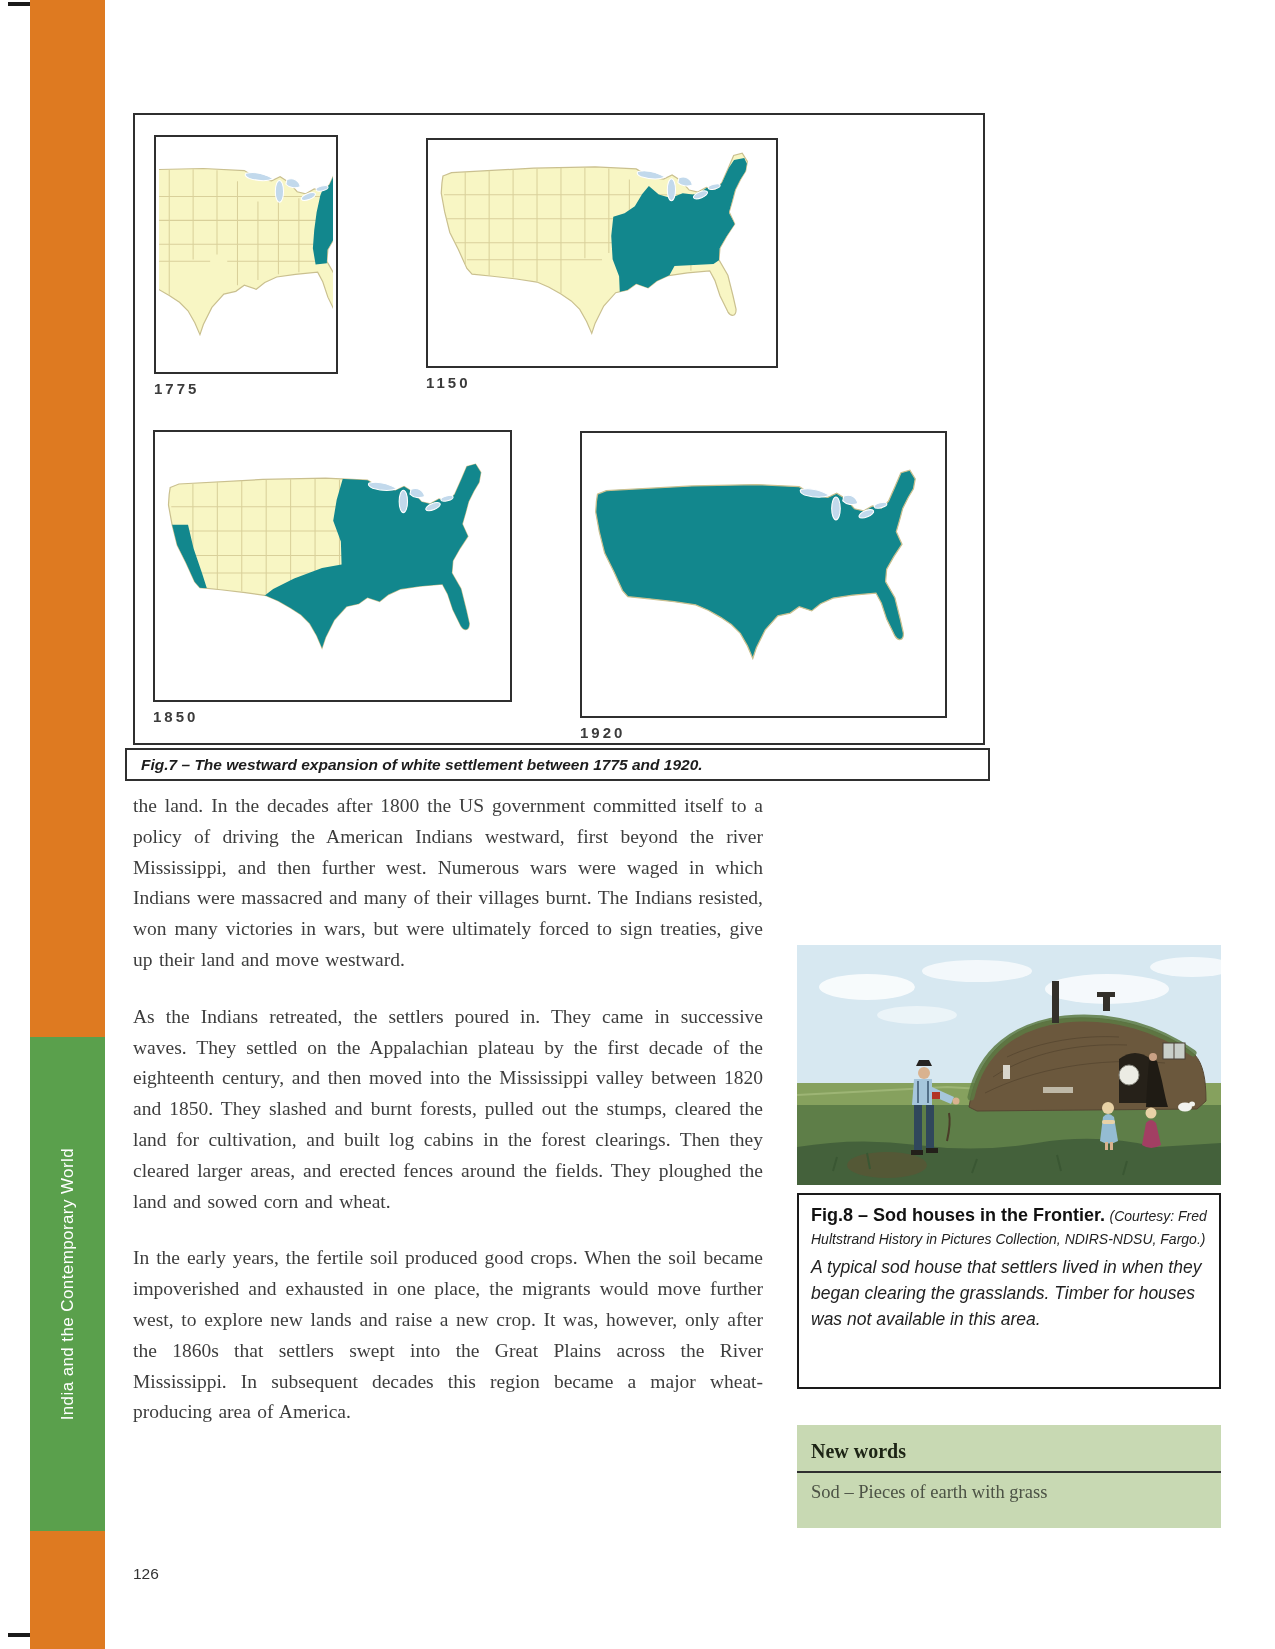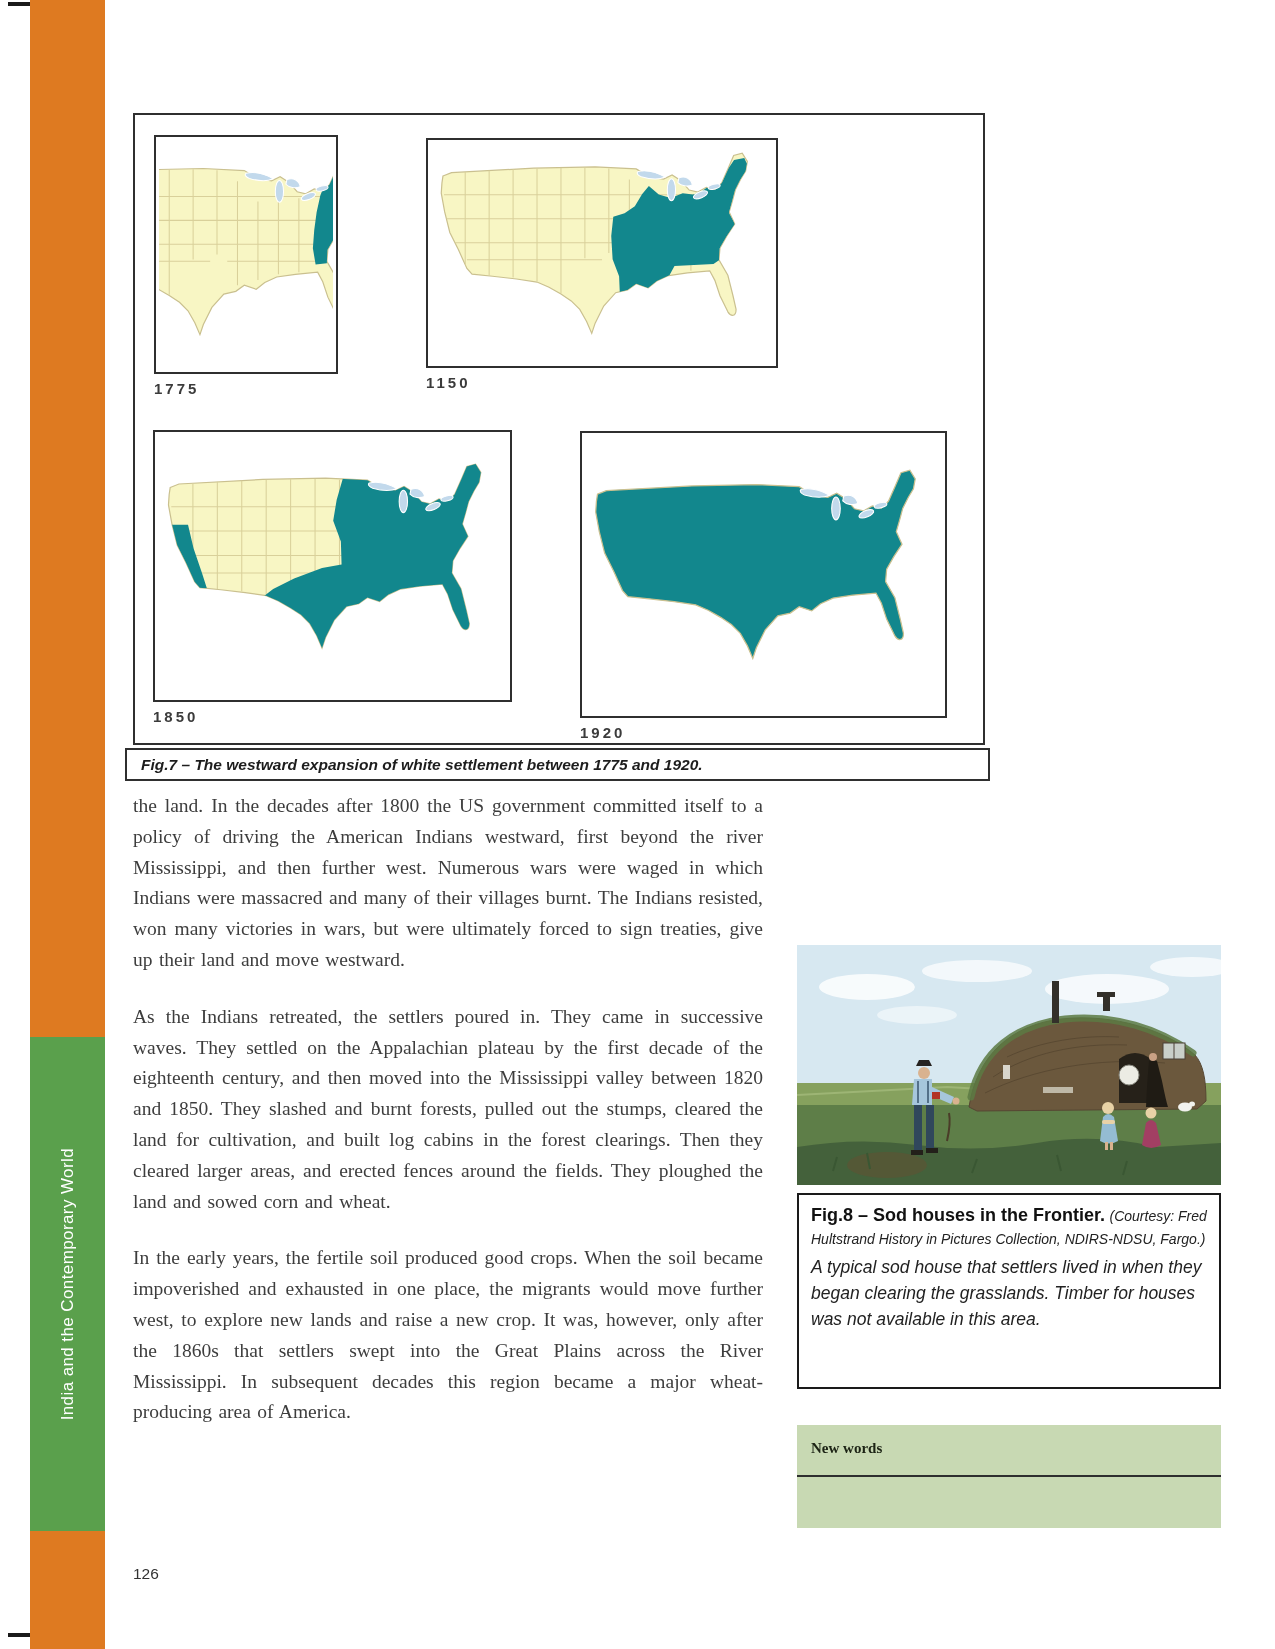--- a/index.html
+++ b/index.html
@@ -52,22 +52,22 @@
   .fig8-caption{position:absolute;left:797px;top:1193px;width:424px;height:196px;
         border:2px solid #1a1a1a;background:#fff;padding:9px 12px;}
   .f8-head{margin:0;line-height:1.32;}
   .f8-title{font-weight:bold;font-size:18px;color:#111;text-align:center;}
   .f8-courtesy{font-style:italic;font-size:14px;color:#222;}
   .f8-desc{margin:5px 0 0;font-style:italic;font-size:17.5px;line-height:1.5;color:#222;}
 
   
   .new-words{position:absolute;left:797px;top:1425px;width:424px;height:103px;
         background:var(--new_words_bg,#c8d9b3);}
-  .nw-title{font-family:"Liberation Serif",serif;font-weight:bold;font-size:15px;
-        color:#1d2415;padding:15px 14px 18px;border-bottom:2px solid #2e2e2e;}
+  .nw-title{font-family:"Liberation Serif",serif;font-weight:bold;font-size:20px;
+        color:#1d2415;padding:15px 14px 8px;border-bottom:2px solid #2e2e2e;}
   .nw-entry{font-family:"Liberation Serif",serif;font-size:18.5px;color:#4c5245;
         padding:9px 14px 0;}
 
   .page-number{position:absolute;left:133px;top:1565px;font-size:15.5px;color:#333;}
 </style>
 </head>
 <body>
 
 <div class="page">
 
@@ -228,16 +228,17 @@
   <div class="fig8-caption">
     <p class="f8-head">
       <span class="f8-title">Fig.8 – Sod houses in the Frontier.</span>
       <span class="f8-courtesy">(Courtesy: Fred Hultstrand History in Pictures Collection, NDIRS-NDSU, Fargo.)</span>
     </p>
     <p class="f8-desc">A typical sod house that settlers lived in when they began clearing the grasslands. Timber for houses was not available in this area.</p>
   </div>
 
   <aside class="new-words">
     <div class="nw-title">New words</div>
+    <div class="nw-entry">Sod – Pieces of earth with grass</div>
   </aside>
 
   <div class="page-number">126</div>
 </div>
 
 </body></html>

